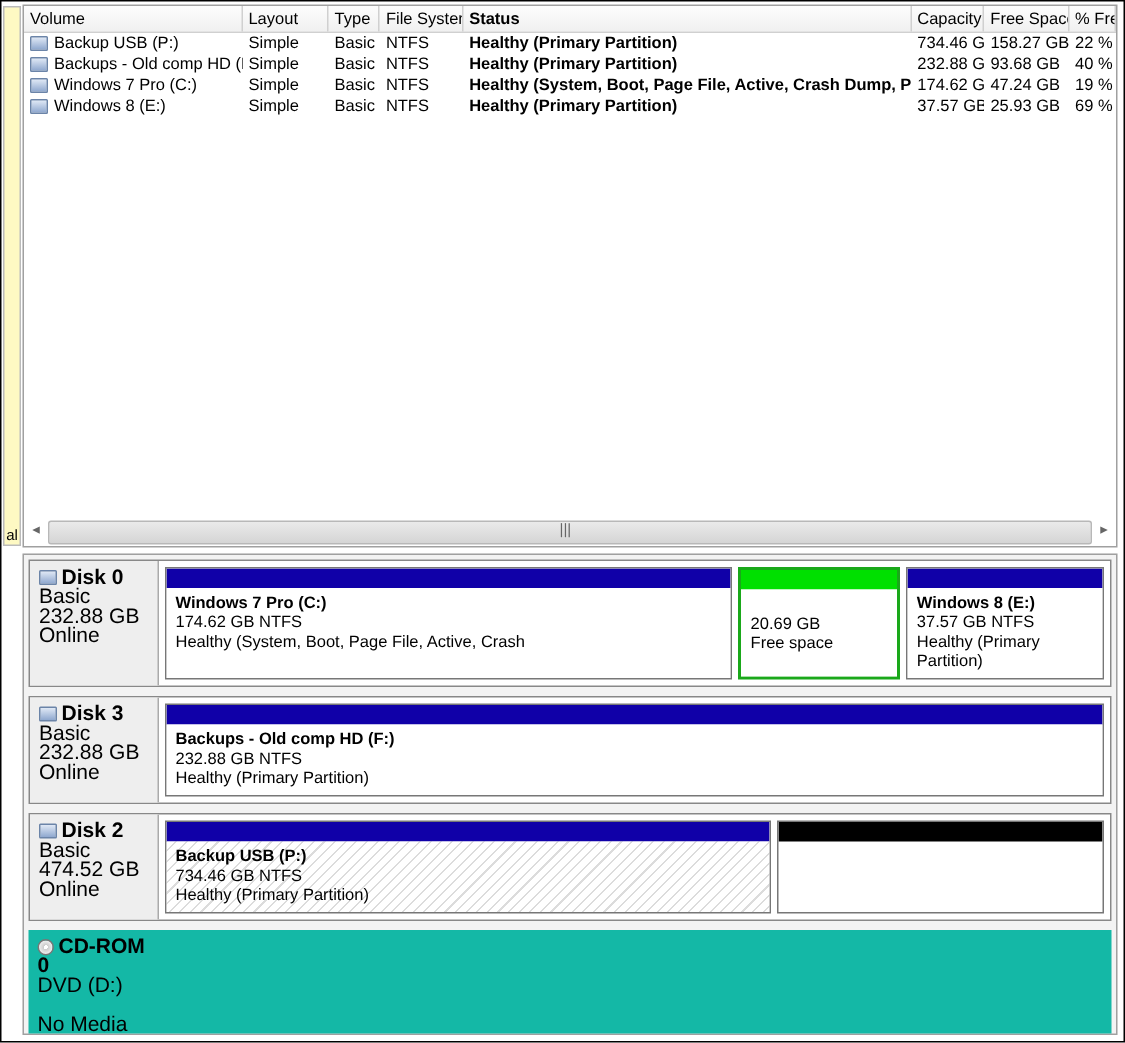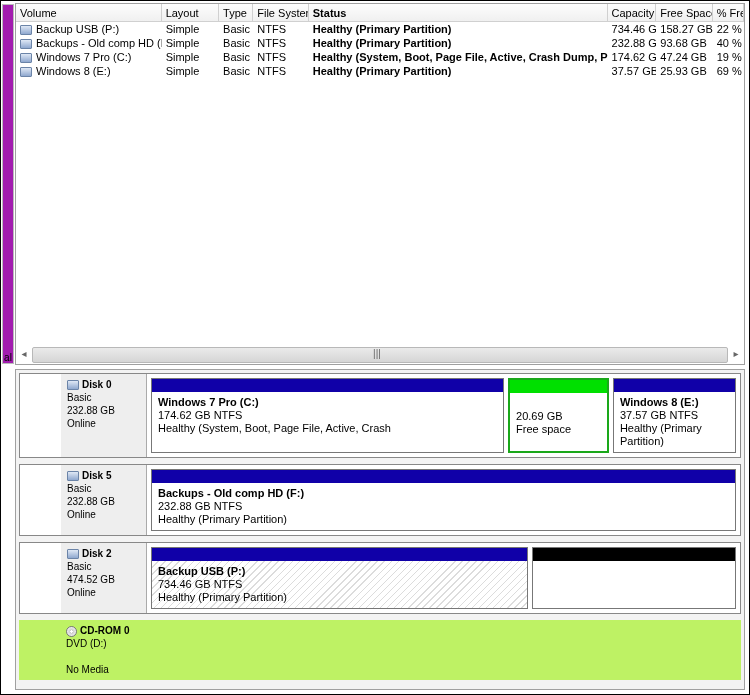--- a/index.html
+++ b/index.html
@@ -29,21 +29,21 @@
       height: 362px;
       display: flex;
       flex-direction: column;
     }
     .vol-panel-edge {
       position: absolute;
       left: 1px;
       top: 3px;
       width: 12px;
       height: 360px;
-      background: #a21caf;
+      background: #fef9c3;
       border: 1px solid #bbb;
       font-size: 10px;
       color: #000;
       display:flex;
       align-items:flex-end;
       justify-content:center;
     }
     .vol-header {
       display: flex;
       background: linear-gradient(#fdfdfd,#f0f0f0);
@@ -114,23 +114,22 @@
       display:flex;
       border:1px solid #888;
       background:#fff;
       margin-bottom:6px;
     }
     .disk-info {
       width:86px;
       background:#eee;
       border-right:1px solid #aaa;
       padding:4px 6px;
-      font-size:10px;
+      font-size:14px;
       line-height:13px;
-      margin-left:41px;
     }
     .disk-info b { font-weight:bold; }
     .disk-parts {
       flex:1;
       display:flex;
       padding:4px;
       gap:4px;
     }
     .part {
       border:1px solid #777;
@@ -233,37 +232,37 @@
             <div class="bar"></div>
             <div class="body"><br><span>20.69 GB</span><br><span>Free space</span></div>
           </div>
           <div class="part" style="flex:60">
             <div class="bar bar-navy"></div>
             <div class="body"><b>Windows 8  (E:)</b><br><span>37.57 GB NTFS</span><br><span>Healthy (Primary Partition)</span></div>
           </div>
         </div>
       </div>
       <div class="disk-row">
-        <div class="disk-info"><span class="drive-ico" style="vertical-align:middle;margin-right:3px;"></span><b>Disk 5</b><br><span>Basic</span><br><span>232.88 GB</span><br><span>Online</span></div>
+        <div class="disk-info"><span class="drive-ico" style="vertical-align:middle;margin-right:3px;"></span><b>Disk 3</b><br><span>Basic</span><br><span>232.88 GB</span><br><span>Online</span></div>
         <div class="disk-parts">
           <div class="part" style="flex:1">
             <div class="bar bar-navy"></div>
             <div class="body"><b>Backups - Old comp HD  (F:)</b><br><span>232.88 GB NTFS</span><br><span>Healthy (Primary Partition)</span></div>
           </div>
         </div>
       </div>
       <div class="disk-row">
         <div class="disk-info"><span class="drive-ico" style="vertical-align:middle;margin-right:3px;"></span><b>Disk 2</b><br><span>Basic</span><br><span>474.52 GB</span><br><span>Online</span></div>
         <div class="disk-parts">
           <div class="part hatched" style="flex:734">
             <div class="bar bar-navy"></div>
             <div class="body"><b>Backup USB  (P:)</b><br><span>734.46 GB NTFS</span><br><span>Healthy (Primary Partition)</span></div>
           </div>
           <div class="part" style="flex:395">
             <div class="bar bar-black"></div>
           </div>
         </div>
       </div>
-      <div class="disk-row" style="min-height: 58px; background: #bef264; border: none;">
+      <div class="disk-row" style="min-height: 58px; background: #14b8a6; border: none;">
         <div class="disk-info" style="border: none; background: transparent;"><span style="display:inline-block;width:11px;height:11px;border:1px solid #777;border-radius:50%;background:radial-gradient(circle,#fff 20%,#ccc 22%,#eee 70%);vertical-align:middle;margin-right:3px;"></span><b>CD-ROM 0</b><br><span>DVD (D:)</span><br><br><span>No Media</span></div>
       </div>
     </div>
 </div>
 
 </body></html>

